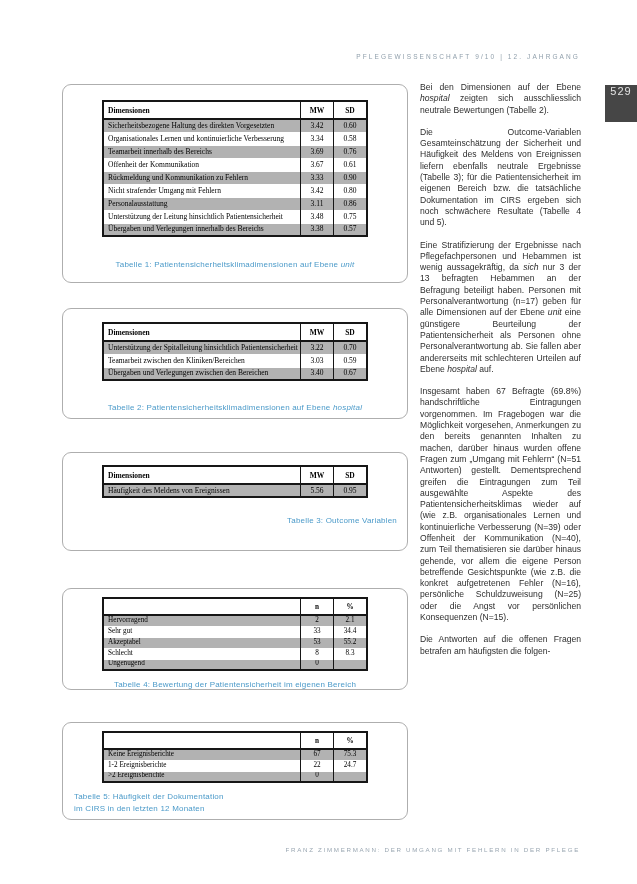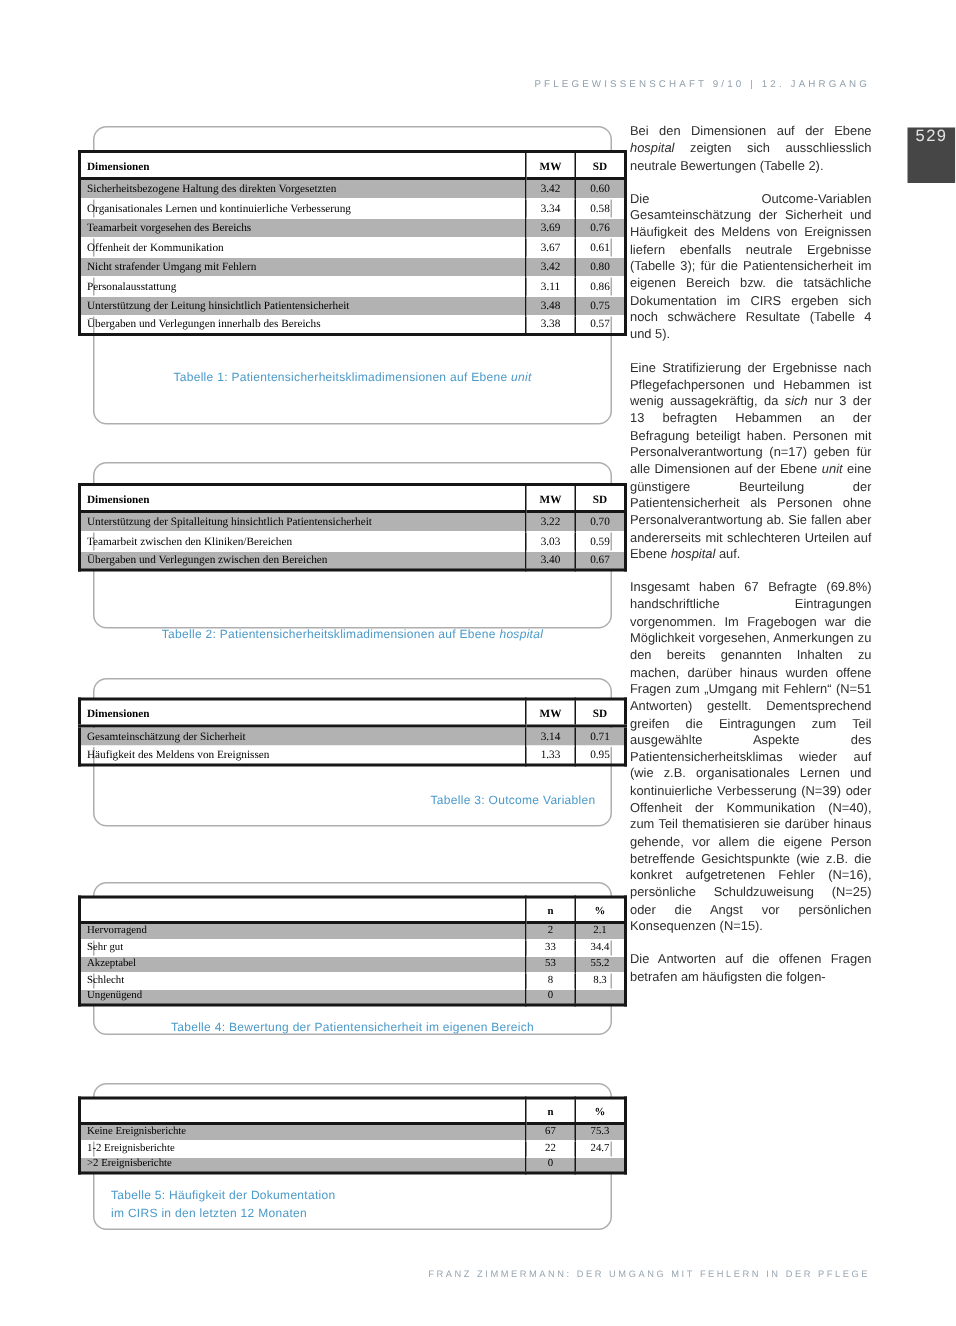--- a/index.html
+++ b/index.html
@@ -14,38 +14,38 @@
         font-size:11px;letter-spacing:1px;}
 
   .panel{position:absolute;left:62px;width:346px;border:1px solid #aeaeae;border-radius:9px;
         box-sizing:border-box;display:flex;flex-direction:column;align-items:center;background:#fff;}
   .p1{top:84px;height:199px;padding-top:15px;}
   .p2{top:308px;height:111px;padding-top:13px;}
   .p3{top:452px;height:99px;padding-top:12px;}
   .p4{top:588px;height:102px;padding-top:8px;}
   .p5{top:722px;height:98px;padding-top:8px;}
 
-  table.dtable{width:366px;border-collapse:collapse;border:2px solid #161616;
+  table.dtable{width:266px;border-collapse:collapse;border:2px solid #161616;
         font-family:"Liberation Serif",serif;font-size:7.5px;color:#000;table-layout:fixed;}
   table.dtable th{font-weight:bold;text-align:left;padding:2px 4px;height:12px;
         border-bottom:2px solid #161616;background:#fff;}
   table.dtable td{padding:0 4px;line-height:1.05;overflow:hidden;white-space:nowrap;}
   table.dtable th.num,table.dtable td.num{width:28px;text-align:center;padding:0 2px;
         border-left:1px solid #161616;}
   table.dtable tbody tr{height:13px;border-bottom:1px solid #ffffff;}
   table.dtable tbody tr:nth-child(odd){background:#b2b2b2;}
   table.compact{font-size:7.2px;}
   table.compact tbody tr{height:11px;}
   table.compact th{height:11px;}
 
   .caption{font-size:8px;color:#4b9ac9;letter-spacing:.2px;line-height:11px;
         font-family:"Liberation Sans",sans-serif;text-align:center;}
   .caption .i,.article .i{font-style:italic;}
   .p1 .caption{margin-top:22px;}
-  .p2 .caption{margin-top:36px;}
+  .p2 .caption{margin-top:21px;}
   .p3 .caption{margin-top:17px;align-self:flex-end;margin-right:10px;text-align:right;}
   .p4 .caption{margin-top:8px;}
   .p5 .caption{margin-top:8px;align-self:flex-start;margin-left:11px;text-align:left;line-height:12px;}
 
   .article{position:absolute;left:420px;top:82px;width:161px;height:766px;overflow:hidden;
         font-size:8.6px;line-height:11.3px;text-align:justify;color:#2e2e2e;}
   .article p{margin:0 0 11px 0;}
 
   .page-footer{position:absolute;top:846px;right:57px;font-size:6.2px;letter-spacing:1.7px;
         color:#9aa7b2;text-transform:uppercase;white-space:nowrap;}
@@ -75,30 +75,35 @@
             <td>Sicherheitsbezogene Haltung des direkten Vorgesetzten</td>
             <td class="num">3.42</td>
             <td class="num">0.60</td>
           </tr>
           <tr>
             <td>Organisationales Lernen und kontinuierliche Verbesserung</td>
             <td class="num">3.34</td>
             <td class="num">0.58</td>
           </tr>
           <tr>
-            <td>Teamarbeit vorgesehen des Bereichs</td>
+            <td>Teamarbeit innerhalb des Bereichs</td>
             <td class="num">3.69</td>
             <td class="num">0.76</td>
           </tr>
           <tr>
             <td>Offenheit der Kommunikation</td>
             <td class="num">3.67</td>
             <td class="num">0.61</td>
           </tr>
           <tr>
+            <td>Rückmeldung und Kommunikation zu Fehlern</td>
+            <td class="num">3.33</td>
+            <td class="num">0.90</td>
+          </tr>
+          <tr>
             <td>Nicht strafender Umgang mit Fehlern</td>
             <td class="num">3.42</td>
             <td class="num">0.80</td>
           </tr>
           <tr>
             <td>Personalausstattung</td>
             <td class="num">3.11</td>
             <td class="num">0.86</td>
           </tr>
           <tr>
@@ -154,27 +159,22 @@
     <table class="dtable">
       <thead>
           <tr>
             <th>Dimensionen</th>
             <th class="num">MW</th>
             <th class="num">SD</th>
           </tr>
         </thead>
       <tbody>
           <tr>
-            <td>Gesamteinschätzung der Sicherheit</td>
-            <td class="num">3.14</td>
-            <td class="num">0.71</td>
-          </tr>
-          <tr>
             <td>Häufigkeit des Meldens von Ereignissen</td>
-            <td class="num">1.33</td>
+            <td class="num">5.56</td>
             <td class="num">0.95</td>
           </tr>
         </tbody>
     </table>
     <div class="caption">
         <div><span>Tabelle 3: Outcome Variablen</span></div>
       </div>
   </div>
 
   <div class="panel p4">

